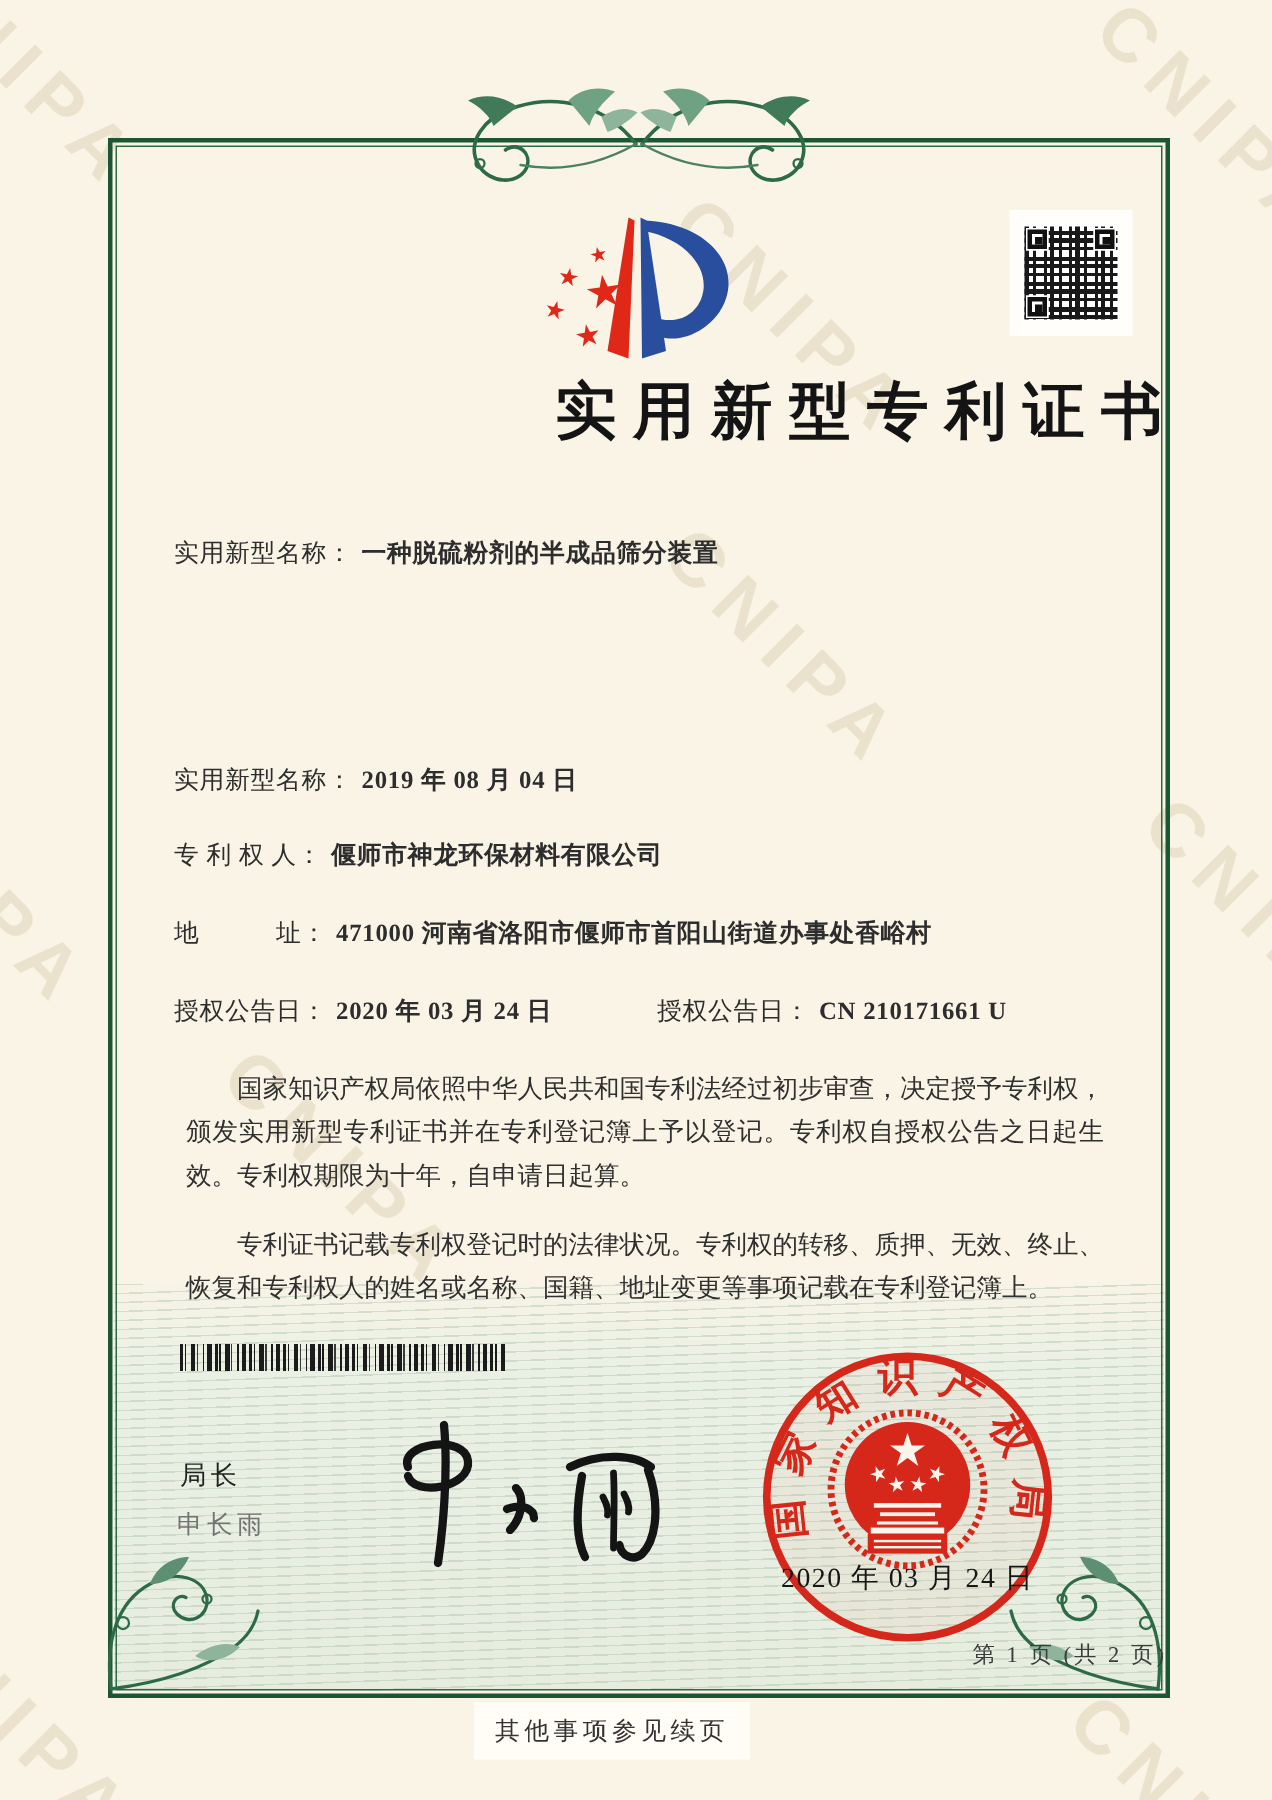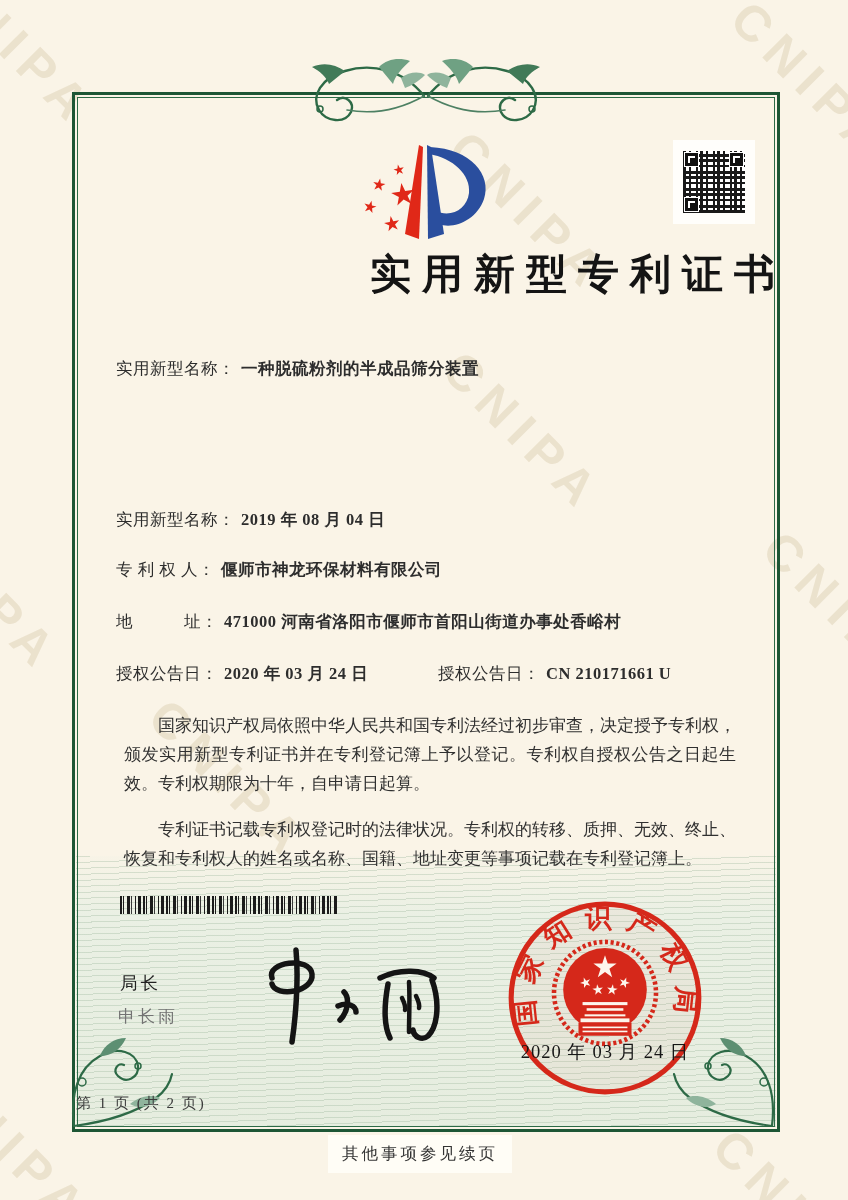--- a/index.html
+++ b/index.html
@@ -73,25 +73,25 @@
   }
   .sig-title{position:absolute;left:120px;top:971px;font-size:17.5px;letter-spacing:3px;color:#222;text-align:center;}
   .sig-name{position:absolute;left:118px;top:1005px;font-size:17px;letter-spacing:3px;color:#737373;}
   .sig-svg{position:absolute;left:252px;top:940px;width:192px;height:106px;}
   .seal{position:absolute;left:503px;top:896px;width:204px;height:204px;}
   .seal-date{
     position:absolute;left:503px;top:1039px;width:204px;text-align:center;
     font-size:18.5px;color:#161616;letter-spacing:1px;white-space:nowrap;
   }
   .page-num{
-    position:absolute;left:76px;top:1094px;width:702px;text-align:left;
+    position:absolute;left:76px;top:1094px;width:702px;text-align:right;
     font-size:15px;color:#3b3b3b;letter-spacing:2px;
   }
   .footer-note{
-    position:absolute;left:328px;top:1135px;background:#fffdf6;
+    position:absolute;left:316px;top:1135px;background:#fffdf6;
     padding:8px 14px;font-size:16.5px;letter-spacing:3px;color:#333;
   }
   .orn{position:absolute;}
 </style>
 </head>
 <body>
 
 <div class="page">
 
   <span class="wm" style="left:-36px;top:-46px">CNIPA</span>

